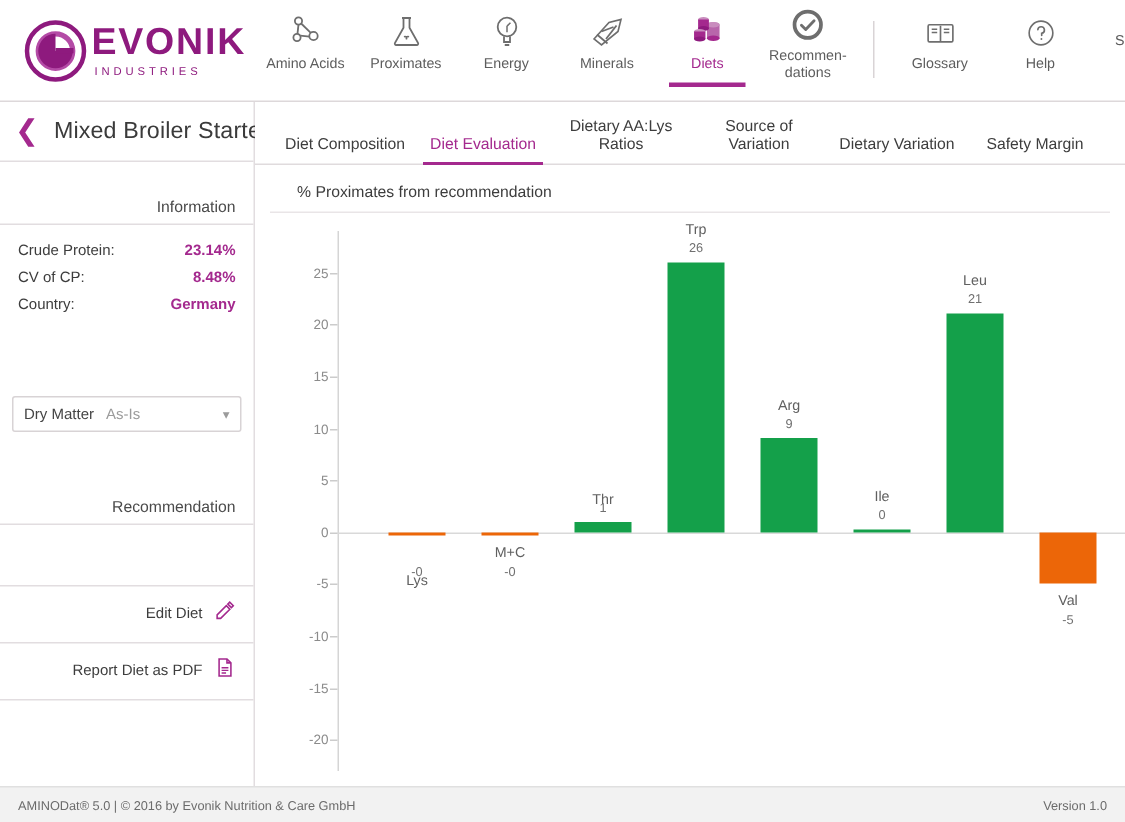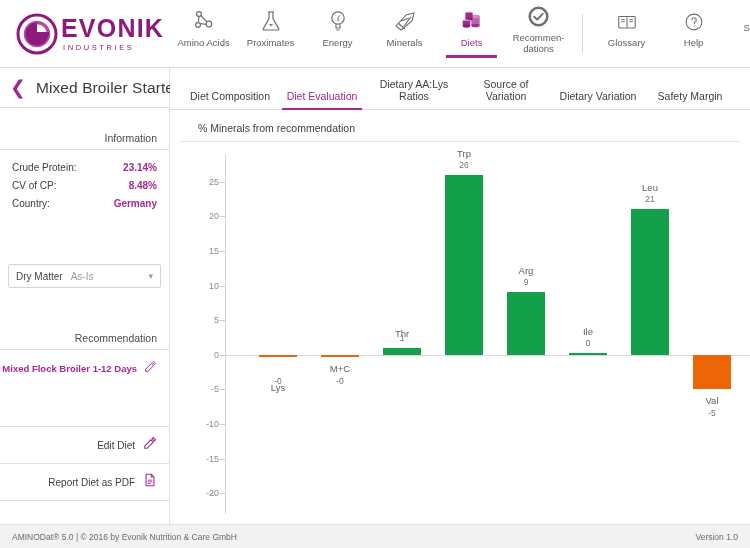--- a/index.html
+++ b/index.html
@@ -317,29 +317,20 @@
       <div class="dm-select">
         <span class="dm-label">Dry Matter</span>
         <span class="dm-value">As-Is</span>
         <span class="dm-caret">▾</span>
       </div>
     </div>
 
     <div style="height:44px"></div>
 
     <div class="sb-block-head">Recommendation</div>
-    <div class="rec-row">
-      <span class="rec-txt">Mixed Flock Broiler 1-12 Days</span>
-      <span>
-        <svg width="13" height="13" viewBox="0 0 16 16" fill="none" stroke="#a4298e" stroke-width="1.2">
-          <path d="M2 11.3V14h2.7l7-7-2.7-2.7-7 7z"></path>
-            <path d="M10.2 3.1l2.7 2.7 1.4-1.4-2.7-2.7-1.4 1.4z"></path>
-        </svg>
-      </span>
-    </div>
 
     <div style="height:40px"></div>
 
     <div class="action-row">
       <span class="action-txt">Edit Diet</span>
       <span>
         <svg width="14" height="14" viewBox="0 0 16 16" fill="none" stroke="#a4298e" stroke-width="1.2">
           <path d="M2 11.3V14h2.7l7-7-2.7-2.7-7 7z"></path>
             <path d="M10.2 3.1l2.7 2.7 1.4-1.4-2.7-2.7-1.4 1.4z"></path>
         </svg>
@@ -366,21 +357,21 @@
       <div class="tab">Diet Composition</div>
       <div class="tab active">Diet Evaluation</div>
       <div class="tab" style="white-space:pre-line">Dietary AA:Lys
 Ratios</div>
       <div class="tab" style="white-space:pre-line">Source of
 Variation</div>
       <div class="tab">Dietary Variation</div>
       <div class="tab">Safety Margin</div>
     </div>
 
-    <div class="chart-title">% Minerals from recommendation</div>
+    <div class="chart-title">% Proximates from recommendation</div>
 
     <div style="position:relative;">
       <div class="plot" id="plot" style="margin-left:55px;margin-top:12px;">
           <div class="yaxis-line" style="left: 0px; top: 0px; height: 360px;"></div>
           <div class="zero-line" style="left: 0px; width: 580px; top: 200.769px;"></div>
           <div class="ytick" style="top: 27.6923px;"></div>
           <div class="ylabel" style="top: 27.6923px;">25</div>
           <div class="ytick" style="top: 62.3077px;"></div>
           <div class="ylabel" style="top: 62.3077px;">20</div>
           <div class="ytick" style="top: 96.9231px;"></div>

